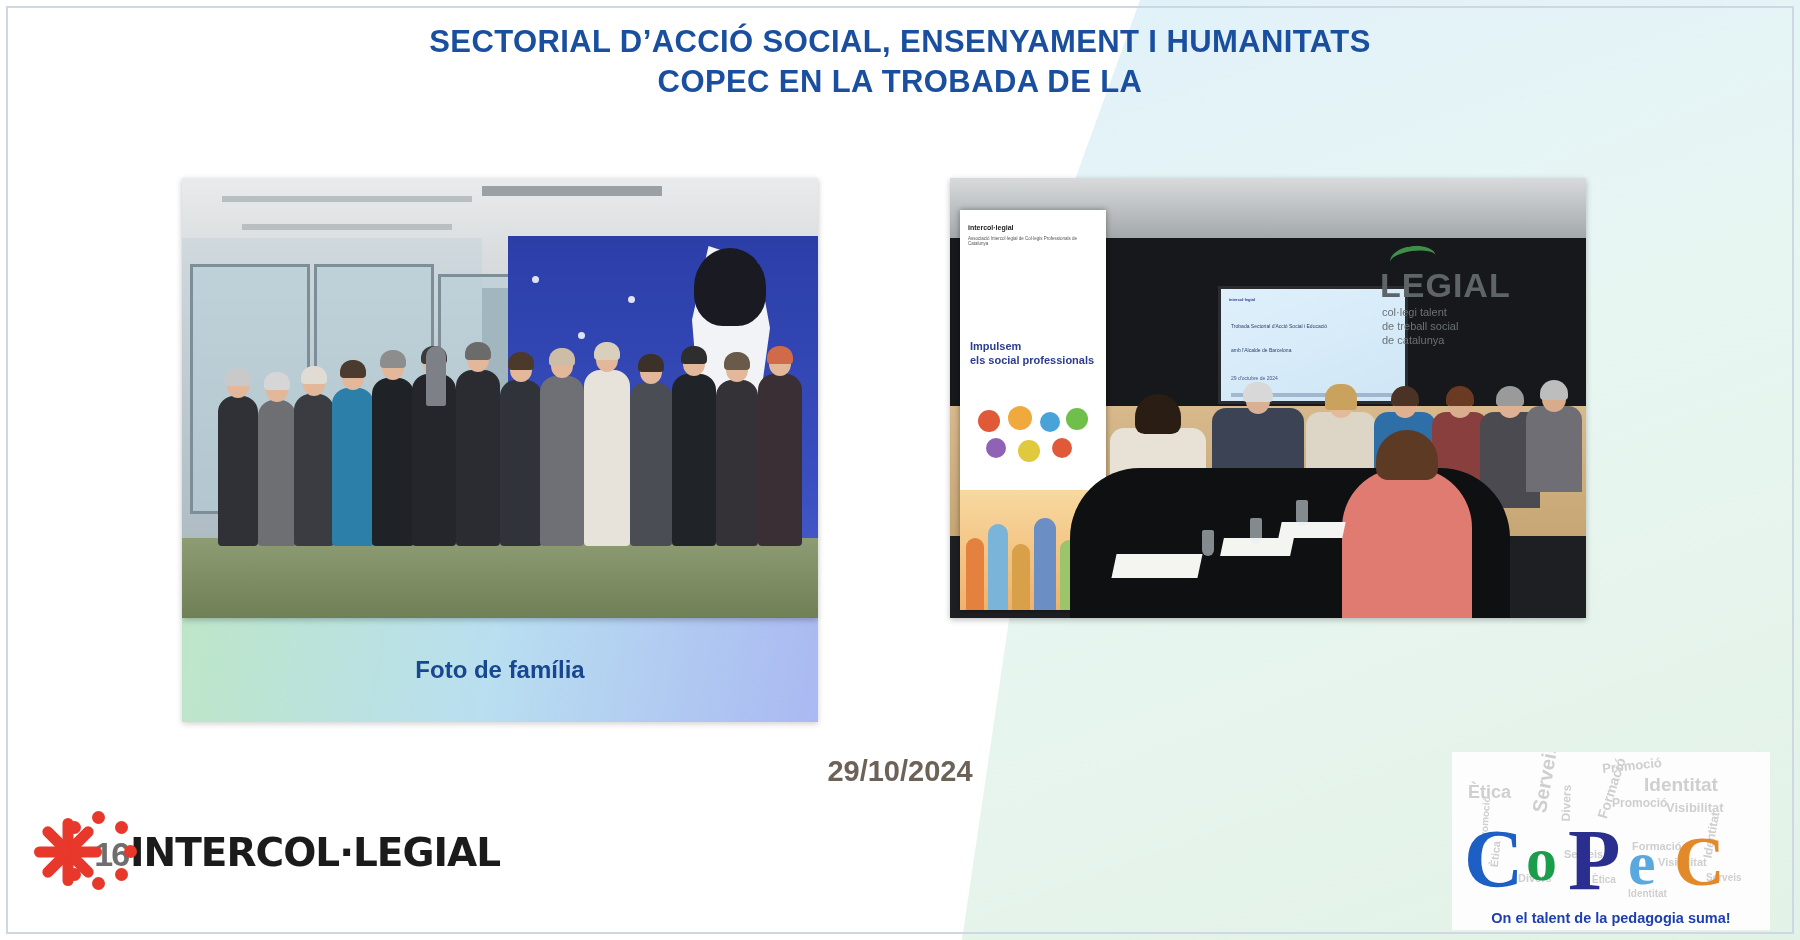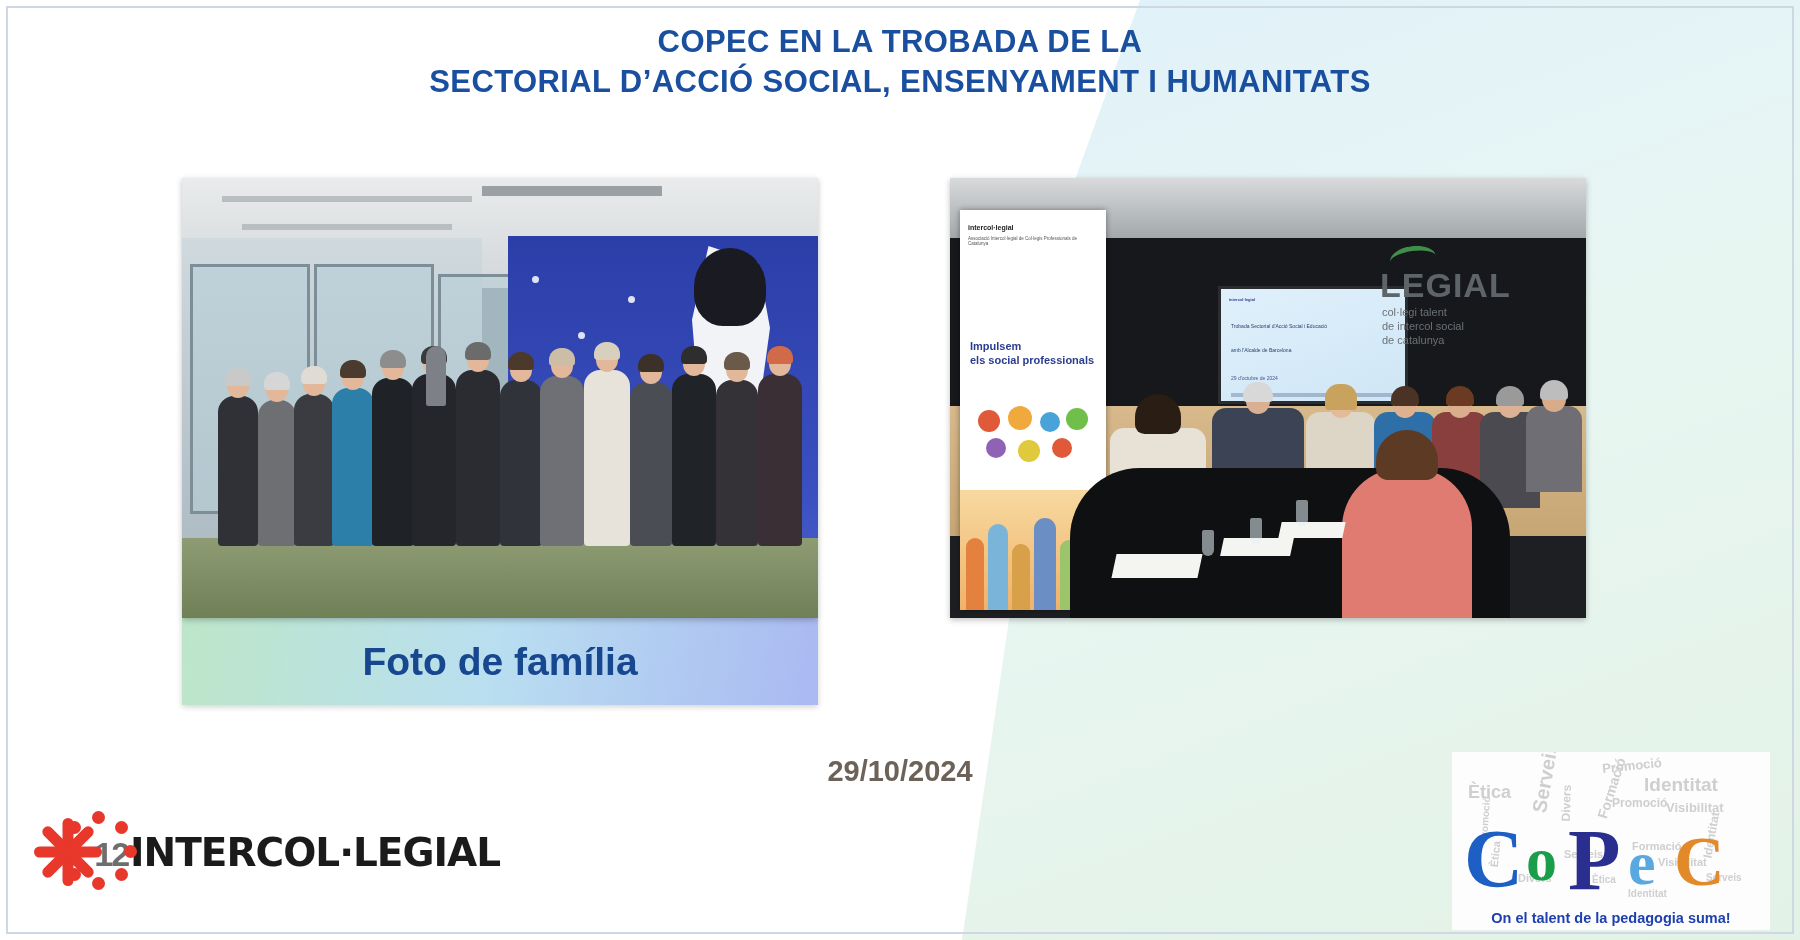--- a/index.html
+++ b/index.html
@@ -48,24 +48,24 @@
   }
 
   
   .card { position: absolute; }
   .card-photo {
     width: 100%; height: 440px;
     position: relative; overflow: hidden;
     box-shadow: 0 2px 6px rgba(0,0,0,0.25);
   }
   .card-caption {
-    height: 87px;
+    height: 104px;
     background: linear-gradient(100deg, #bde6c8 0%, #b9dff0 48%, #aab9f2 100%);
     display: flex; align-items: center; justify-content: center;
-    color: #17478f; font-weight: bold; font-size: 39px;
+    color: #17478f; font-weight: bold; font-size: 24px;
     box-shadow: 0 2px 6px rgba(0,0,0,0.18);
   }
   #card-left  { left: 182px; top: 178px;  width: 636px; }
   #card-right { left: 950px; top: 178px;  width: 636px; }
 
   
   .p1 { position: absolute; inset: 0; background: #8d9aa3; }
   .p1-ceiling { position:absolute; left:0; top:0; width:100%; height:110px;
     background: linear-gradient(180deg,#e9ebec 0%, #d3d7d9 100%); }
   .p1-ceil-line { position:absolute; height:6px; background:#b9bec1; }
@@ -176,22 +176,22 @@
 <div id="slide">
 
   <div class="bg-layer">
     <div class="bg-right"></div>
     <div class="bg-diag-white"></div>
     <div class="bg-left-bottom"></div>
   </div>
   <div class="frame-border"></div>
 
   <div class="title-block">
+    <div>SECTORIAL D’ACCIÓ SOCIAL, ENSENYAMENT I HUMANITATS</div>
     <div>COPEC EN LA TROBADA DE LA</div>
-    <div>SECTORIAL D’ACCIÓ SOCIAL, ENSENYAMENT I HUMANITATS</div>
   </div>
 
   <div class="card" id="card-left">
     <div class="card-photo">
       <div class="p1">
         <div class="p1-ceiling"></div>
         <div class="p1-ceil-line" style="left:40px;top:18px;width:250px;"></div>
         <div class="p1-ceil-line" style="left:60px;top:46px;width:210px;"></div>
         <div class="p1-ceil-line" style="left:300px;top:8px;width:180px;height:10px;background:#9aa0a3;"></div>
         <div class="p1-wallL"></div>
@@ -312,21 +312,21 @@
           <div style="position:absolute;left:10px;top:58px;right:10px;font-size:5px;color:#2b3f6b;">amb l'Alcalde de Barcelona</div>
           <div style="position:absolute;left:10px;top:86px;right:10px;font-size:5px;color:#44558a;">29 d'octubre de 2024</div>
           <div class="p2-screen-txt" style="top:104px;opacity:.4;"></div>
         </div>
 
         <div class="p2-tscat">
           <div style="position:absolute;left:14px;top:-4px;width:46px;height:26px;border-top:5px solid #3f8f4a;border-radius:60% 60% 0 0;transform:rotate(-8deg);"></div>
           <div style="position:absolute;left:4px;top:16px;font-size:34px;font-weight:bold;color:#5e6569;letter-spacing:1px;">LEGIAL</div>
           <div style="position:absolute;left:6px;top:56px;font-size:11px;color:#6b7276;line-height:1.25;">
             <span>col·legi talent</span><br>
-            <span>de intercol social</span><br>
+            <span>de treball social</span><br>
             <span>de catalunya</span>
           </div>
         </div>
 
         <div class="p2-person" style="left:160px;bottom:0;width:96px;height:190px;background:#e8e2d6;">
             <span class="head" style="background:#c99a78;"></span>
             <span class="hair" style="background:#2a1d14;width:46px;height:40px;top:-34px;border-radius:24px 24px 10px 10px;"></span>
           </div>
         <div class="p2-person" style="left:262px;bottom:60px;width:92px;height:150px;background:#3b4354;">
             <span class="head" style="background:#dab094;"></span>
@@ -387,21 +387,21 @@
       <span class="tip" style="left:32px;top:-2px;"></span>
       <span class="tip" style="left:55px;top:8px;"></span>
       <span class="tip" style="left:64px;top:32px;"></span>
       <span class="tip" style="left:55px;top:55px;"></span>
       <span class="tip" style="left:32px;top:64px;"></span>
       <span class="tip" style="left:8px;top:55px;"></span>
       <span class="tip" style="left:-1px;top:32px;"></span>
       <span class="tip" style="left:8px;top:8px;"></span>
     </div>
     <div style="display:flex;align-items:baseline;gap:2px;">
-      <span class="logo-16">12</span>
+      <span class="logo-16">16</span>
       <span class="logo-text">INTERCOL·LEGIAL</span>
     </div>
   </div>
 
   <div id="logo-copec">
     <span class="cloud-word" style="left:150px;top:6px;font-size:13px;transform:rotate(-6deg);">Promoció</span>
     <span class="cloud-word" style="left:16px;top:30px;font-size:18px;">Ètica</span>
     <span class="cloud-word" style="left:58px;top:14px;font-size:20px;transform:rotate(-80deg);">Serveis</span>
     <span class="cloud-word" style="left:192px;top:22px;font-size:19px;">Identitat</span>
     <span class="cloud-word" style="left:128px;top:28px;font-size:14px;transform:rotate(-72deg);">Formació</span>

